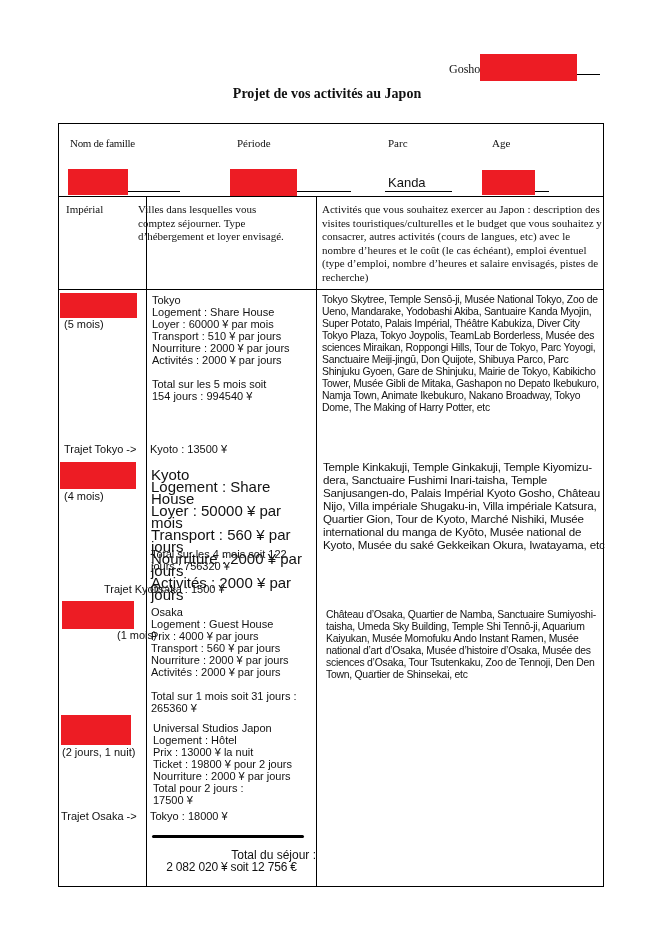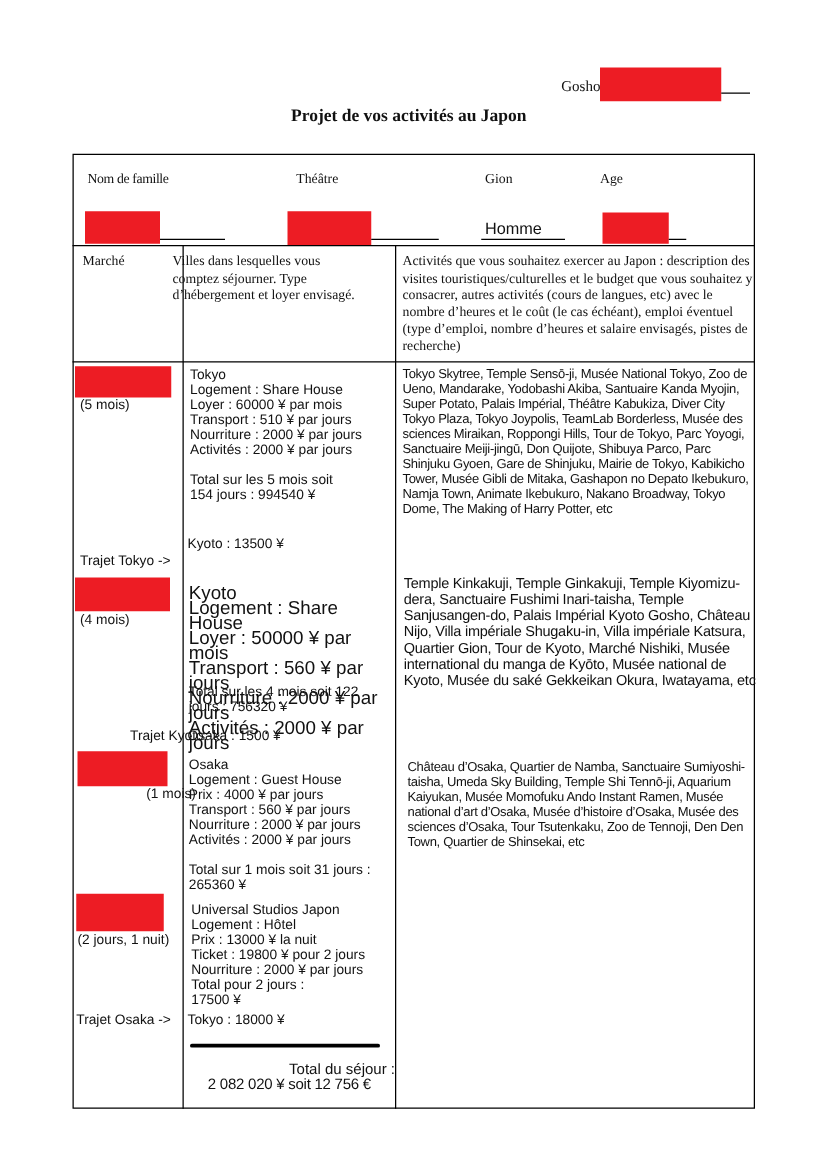--- a/index.html
+++ b/index.html
@@ -18,61 +18,61 @@
 
 <div class="abs serif" style="left:449px; top:62px; font-size:12px;">Gosho</div>
 <div class="redact" style="left:480px; top:54px; width:97px; height:27px;"></div>
 <div class="uline" style="left:577px; top:74px; width:23px;"></div>
 
 <div class="abs serif" style="left:0; width:654px; top:86px; text-align:center; font-size:14px; font-weight:bold;">Projet de vos activités au Japon</div>
 
 <div class="abs" style="left:58px; top:123px; width:546px; height:764px; border:1px solid #000; box-sizing:border-box;"></div>
 
 <div class="abs serif" style="left:70px; top:137px; font-size:11px; letter-spacing:-0.3px;">Nom de famille</div>
-<div class="abs serif" style="left:237px; top:137px; font-size:11px;">Théâtre</div>
-<div class="abs serif" style="left:388px; top:137px; font-size:11px;">Gion</div>
-<div class="abs serif" style="left:480px; top:137px; font-size:11px;">Age</div>
+<div class="abs serif" style="left:237px; top:137px; font-size:11px;">Période</div>
+<div class="abs serif" style="left:388px; top:137px; font-size:11px;">Parc</div>
+<div class="abs serif" style="left:492px; top:137px; font-size:11px;">Age</div>
 
 <div class="redact" style="left:68px; top:169px; width:60px; height:26px;"></div>
 <div class="uline" style="left:128px; top:191px; width:52px;"></div>
 
 <div class="redact" style="left:230px; top:169px; width:67px; height:27px;"></div>
 <div class="uline" style="left:297px; top:191px; width:54px;"></div>
 
-<div class="abs sans" style="left:388px; top:175px; font-size:13px;">Homme</div>
+<div class="abs sans" style="left:388px; top:175px; font-size:13px;">Kanda</div>
 <div class="uline" style="left:385px; top:191px; width:67px;"></div>
 
 <div class="redact" style="left:482px; top:170px; width:53px; height:25px;"></div>
 <div class="uline" style="left:535px; top:191px; width:14px;"></div>
 
 <div class="hline" style="left:58px; top:196px; width:546px;"></div>
 
 <div class="vline" style="left:146px; top:196px; height:691px;"></div>
 <div class="vline" style="left:316px; top:196px; height:691px;"></div>
 
-<div class="abs serif" style="left:66px; top:203px; font-size:11px;">Marché</div>
+<div class="abs serif" style="left:66px; top:203px; font-size:11px;">Impérial</div>
 <div class="abs serif" style="left:138px; top:203px; width:158px; font-size:11px; line-height:13.5px;">Villes dans lesquelles vous comptez séjourner. Type d’hébergement et loyer envisagé.</div>
 <div class="abs serif" style="left:322px; top:203px; width:280px; font-size:11px; line-height:13.5px;">Activités que vous souhaitez exercer au Japon : description des visites touristiques/culturelles et le budget que vous souhaitez y consacrer, autres activités (cours de langues, etc) avec le nombre d’heures et le coût (le cas échéant), emploi éventuel (type d’emploi, nombre d’heures et salaire envisagés, pistes de recherche)</div>
 
 <div class="hline" style="left:58px; top:289px; width:546px;"></div>
 
 <div class="redact" style="left:60px; top:293px; width:77px; height:25px;"></div>
 <div class="abs sans" style="left:64px; top:318px; font-size:11px;">(5 mois)</div>
 <div class="abs sans pre" style="left:152px; top:294px; width:160px; font-size:11px; line-height:12px;">Tokyo
 Logement : Share House
 Loyer : 60000 ¥ par mois
 Transport : 510 ¥ par jours
 Nourriture : 2000 ¥ par jours
 Activités : 2000 ¥ par jours</div>
 <div class="abs sans pre" style="left:152px; top:378px; width:160px; font-size:11px; line-height:12px;">Total sur les 5 mois soit
 154 jours : 994540 ¥</div>
 <div class="abs sans" style="left:322px; top:294px; width:284px; font-size:10.4px; line-height:12px; letter-spacing:-0.25px;">Tokyo Skytree, Temple Sensō-ji, Musée National Tokyo, Zoo de Ueno, Mandarake, Yodobashi Akiba, Santuaire Kanda Myojin, Super Potato, Palais Impérial, Théâtre Kabukiza, Diver City Tokyo Plaza, Tokyo Joypolis, TeamLab Borderless, Musée des sciences Miraikan, Roppongi Hills, Tour de Tokyo, Parc Yoyogi, Sanctuaire Meiji-jingū, Don Quijote, Shibuya Parco, Parc Shinjuku Gyoen, Gare de Shinjuku, Mairie de Tokyo, Kabikicho Tower, Musée Gibli de Mitaka, Gashapon no Depato Ikebukuro, Namja Town, Animate Ikebukuro, Nakano Broadway, Tokyo Dome, The Making of Harry Potter, etc</div>
 
 <div class="abs sans" style="left:64px; top:443px; font-size:11px;">Trajet Tokyo -&gt;</div>
-<div class="abs sans" style="left:150px; top:429px; font-size:11px;">Kyoto : 13500 ¥</div>
+<div class="abs sans" style="left:150px; top:443px; font-size:11px;">Kyoto : 13500 ¥</div>
 
 <div class="redact" style="left:60px; top:462px; width:76px; height:27px;"></div>
 <div class="abs sans" style="left:64px; top:490px; font-size:11px;">(4 mois)</div>
 <div class="abs sans pre" style="left:151px; top:469px; width:162px; font-size:15px; line-height:12px;">Kyoto
 Logement : Share House
 Loyer : 50000 ¥ par mois
 Transport : 560 ¥ par jours
 Nourriture : 2000 ¥ par jours
 Activités : 2000 ¥ par jours</div>
 <div class="abs sans pre" style="left:151px; top:548px; width:162px; font-size:11px; line-height:12px;">Total sur les 4 mois soit 122

